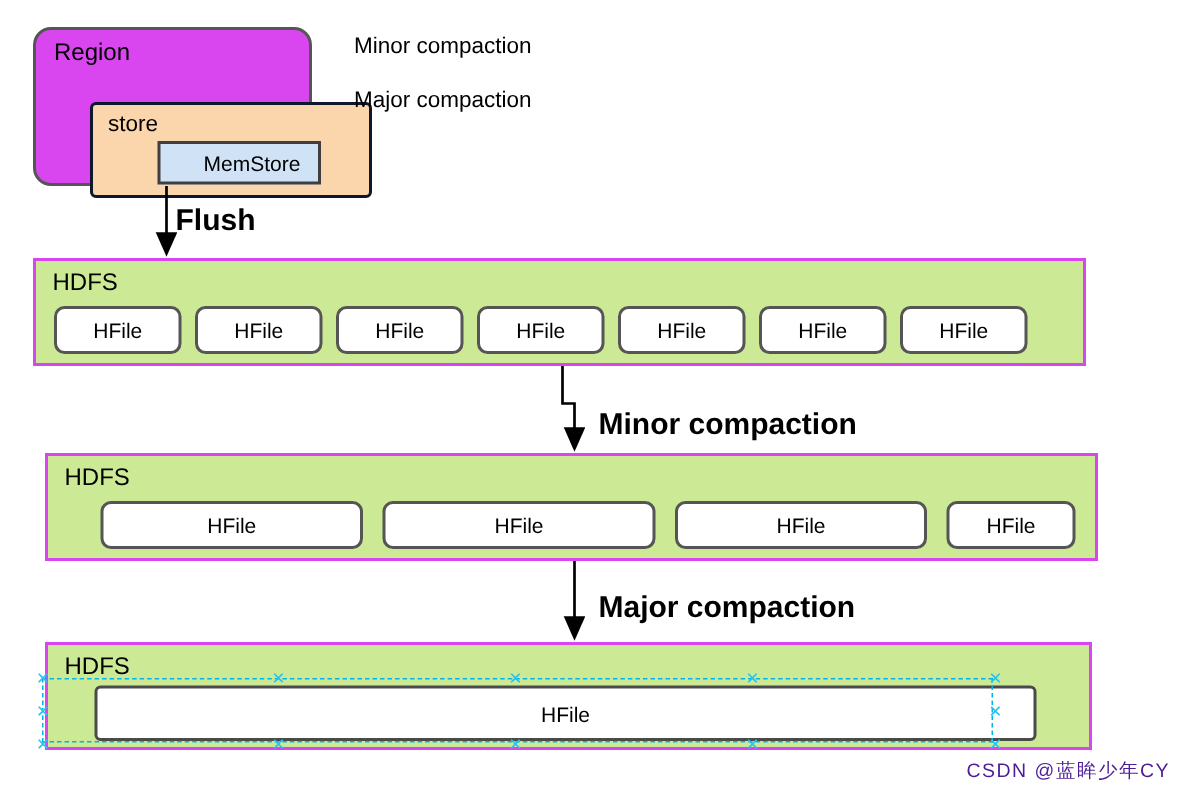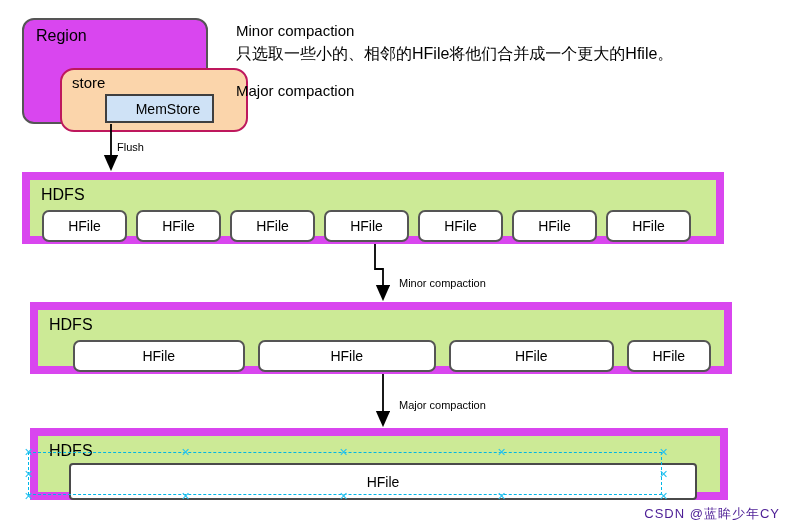--- a/index.html
+++ b/index.html
@@ -37,22 +37,22 @@
     left: 12px; top: 6px;
     font-size: 16px;
     line-height: 20px;
     white-space: nowrap;
   }
   #store-box {
     position: absolute;
     left: 36px; top: 48px;
     width: 188px; height: 64px;
     background: #fbd5ab;
-    border: 2px solid #be185d;
-    border-radius: 14px;
+    border: 2px solid #0f172a;
+    border-radius: 4px;
     box-sizing: border-box;
   }
   #store-label {
     position: absolute;
     left: 10px; top: 3px;
     font-size: 15px;
     line-height: 19px;
     white-space: nowrap;
   }
   #memstore-box {
@@ -66,21 +66,21 @@
     align-items: center;
     justify-content: center;
     font-size: 14px;
     padding-left: 17px;
   }
 
   
   .hdfs-block {
     position: absolute;
     background: #ccea96;
-    border: 8px solid #d946ef;
+    border: 2px solid #d946ef;
     box-sizing: border-box;
   }
   .hdfs-label {
     position: absolute;
     left: 11px; top: 5px;
     font-size: 16px;
     line-height: 20px;
     white-space: nowrap;
   }
   .hfile-row {
@@ -143,23 +143,24 @@
 
   
   .conn-svg {
     position: absolute;
     left: 0; top: 0;
     width: 794px; height: 529px;
     pointer-events: none;
   }
   .arrow-label {
     position: absolute;
-    font-size: 11px;
+    font-size: 20px;
     line-height: 19px;
     white-space: nowrap;
+    font-weight: bold;
   }
   #flush-label { left: 117px; top: 138px; }
   #minor-arrow-label { left: 399px; top: 274px; }
   #major-arrow-label { left: 399px; top: 396px; }
 
   
   #notes {
     position: absolute;
     left: 236px; top: 20px;
     width: 552px;
@@ -194,21 +195,20 @@
   <div id="region-box">
     <div id="region-label">Region</div>
     <div id="store-box">
       <div id="store-label">store</div>
     </div>
     <div id="memstore-box">MemStore</div>
   </div>
 
   <div id="notes">
     <div class="note-title">Minor compaction</div>
-    <div class="note-body">只选取一些小的、相邻的HFile将他们合并成一个更大的Hfile。</div>
     <div class="note-gap"></div>
     <div class="note-title">Major compaction</div>
   </div>
 
   <svg class="conn-svg" viewBox="0 0 794 529">
     <defs>
       <marker id="arrowhead" markerWidth="9" markerHeight="9" refX="4.5" refY="4" orient="auto">
         <path d="M0,0 L9,4 L0,8 z" fill="#000000"></path>
       </marker>
     </defs>

